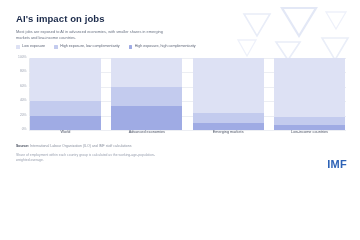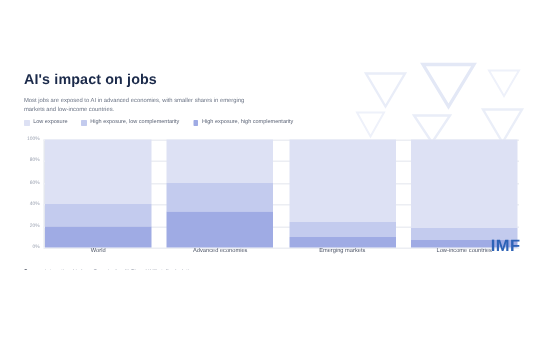--- a/index.html
+++ b/index.html
@@ -12,21 +12,20 @@
     background: #ffffff;
     font-family: "Liberation Sans", sans-serif;
     overflow: hidden;
     position: relative;
   }
   #slide {
     position: absolute;
     inset: 0;
     background: #ffffff;
     overflow: hidden;
-    margin-top: 35px;
   }
 
   
   .deco {
     position: absolute;
     top: 0;
     right: 0;
     width: 130px;
     height: 62px;
     pointer-events: none;

